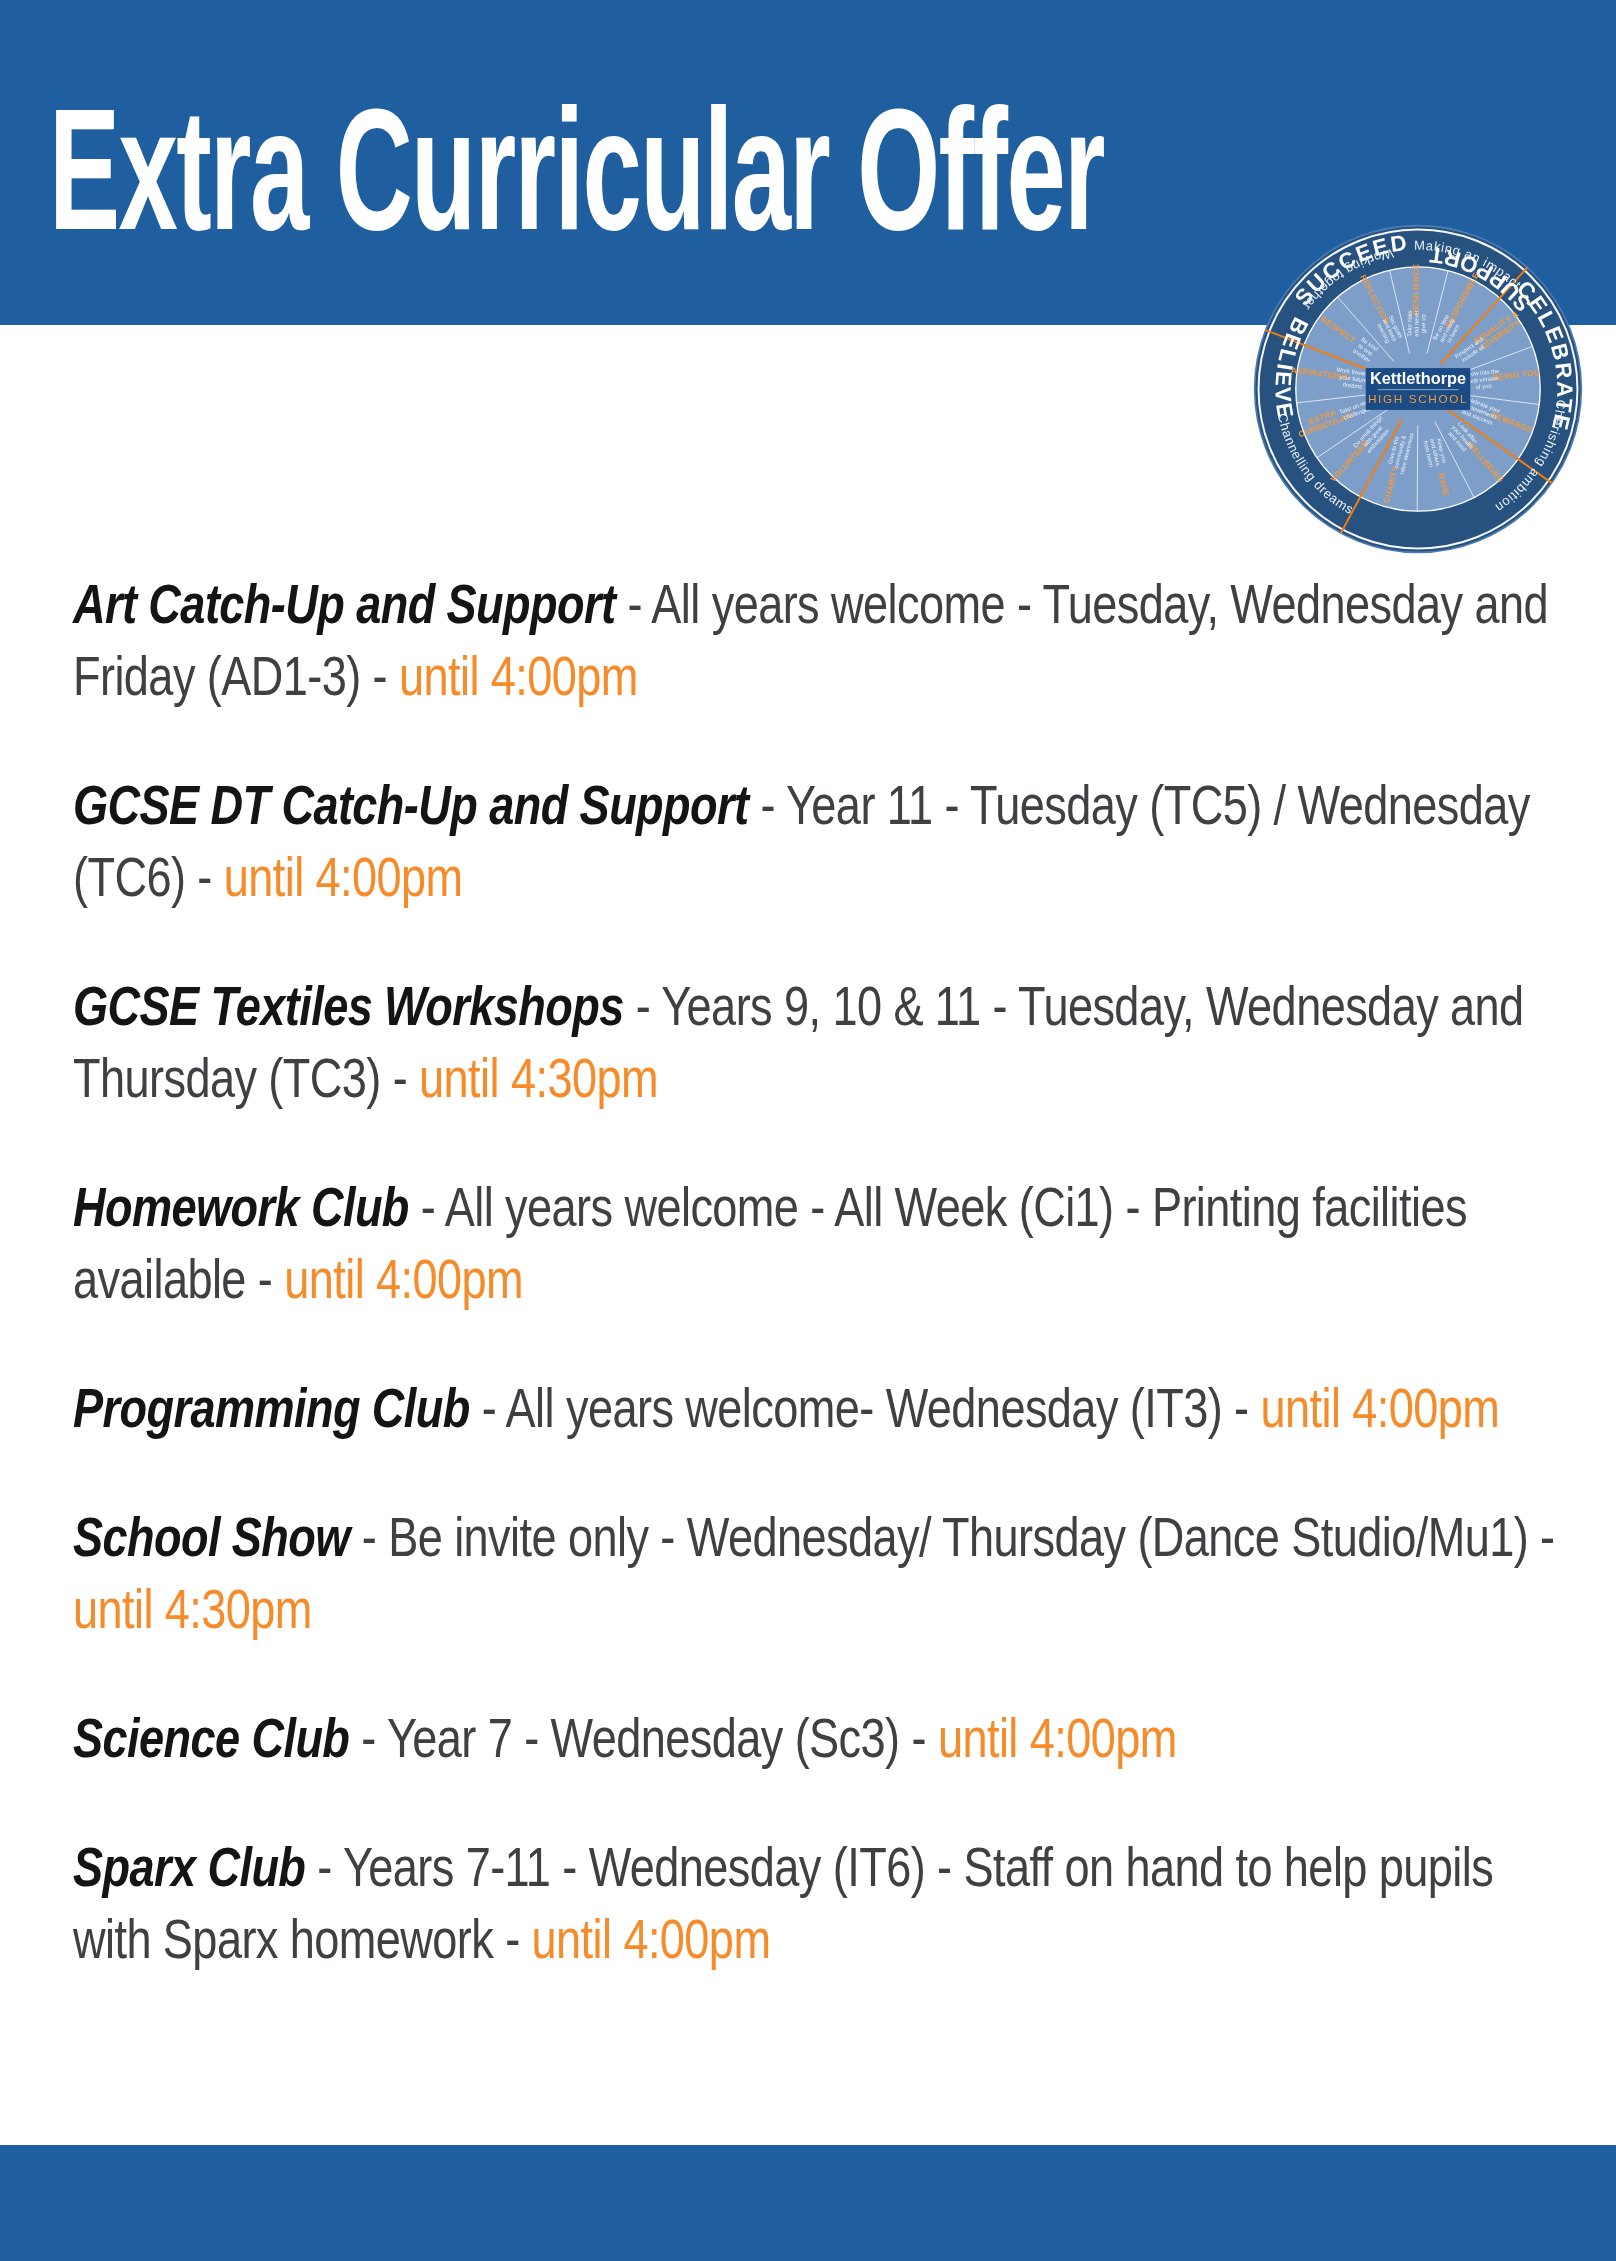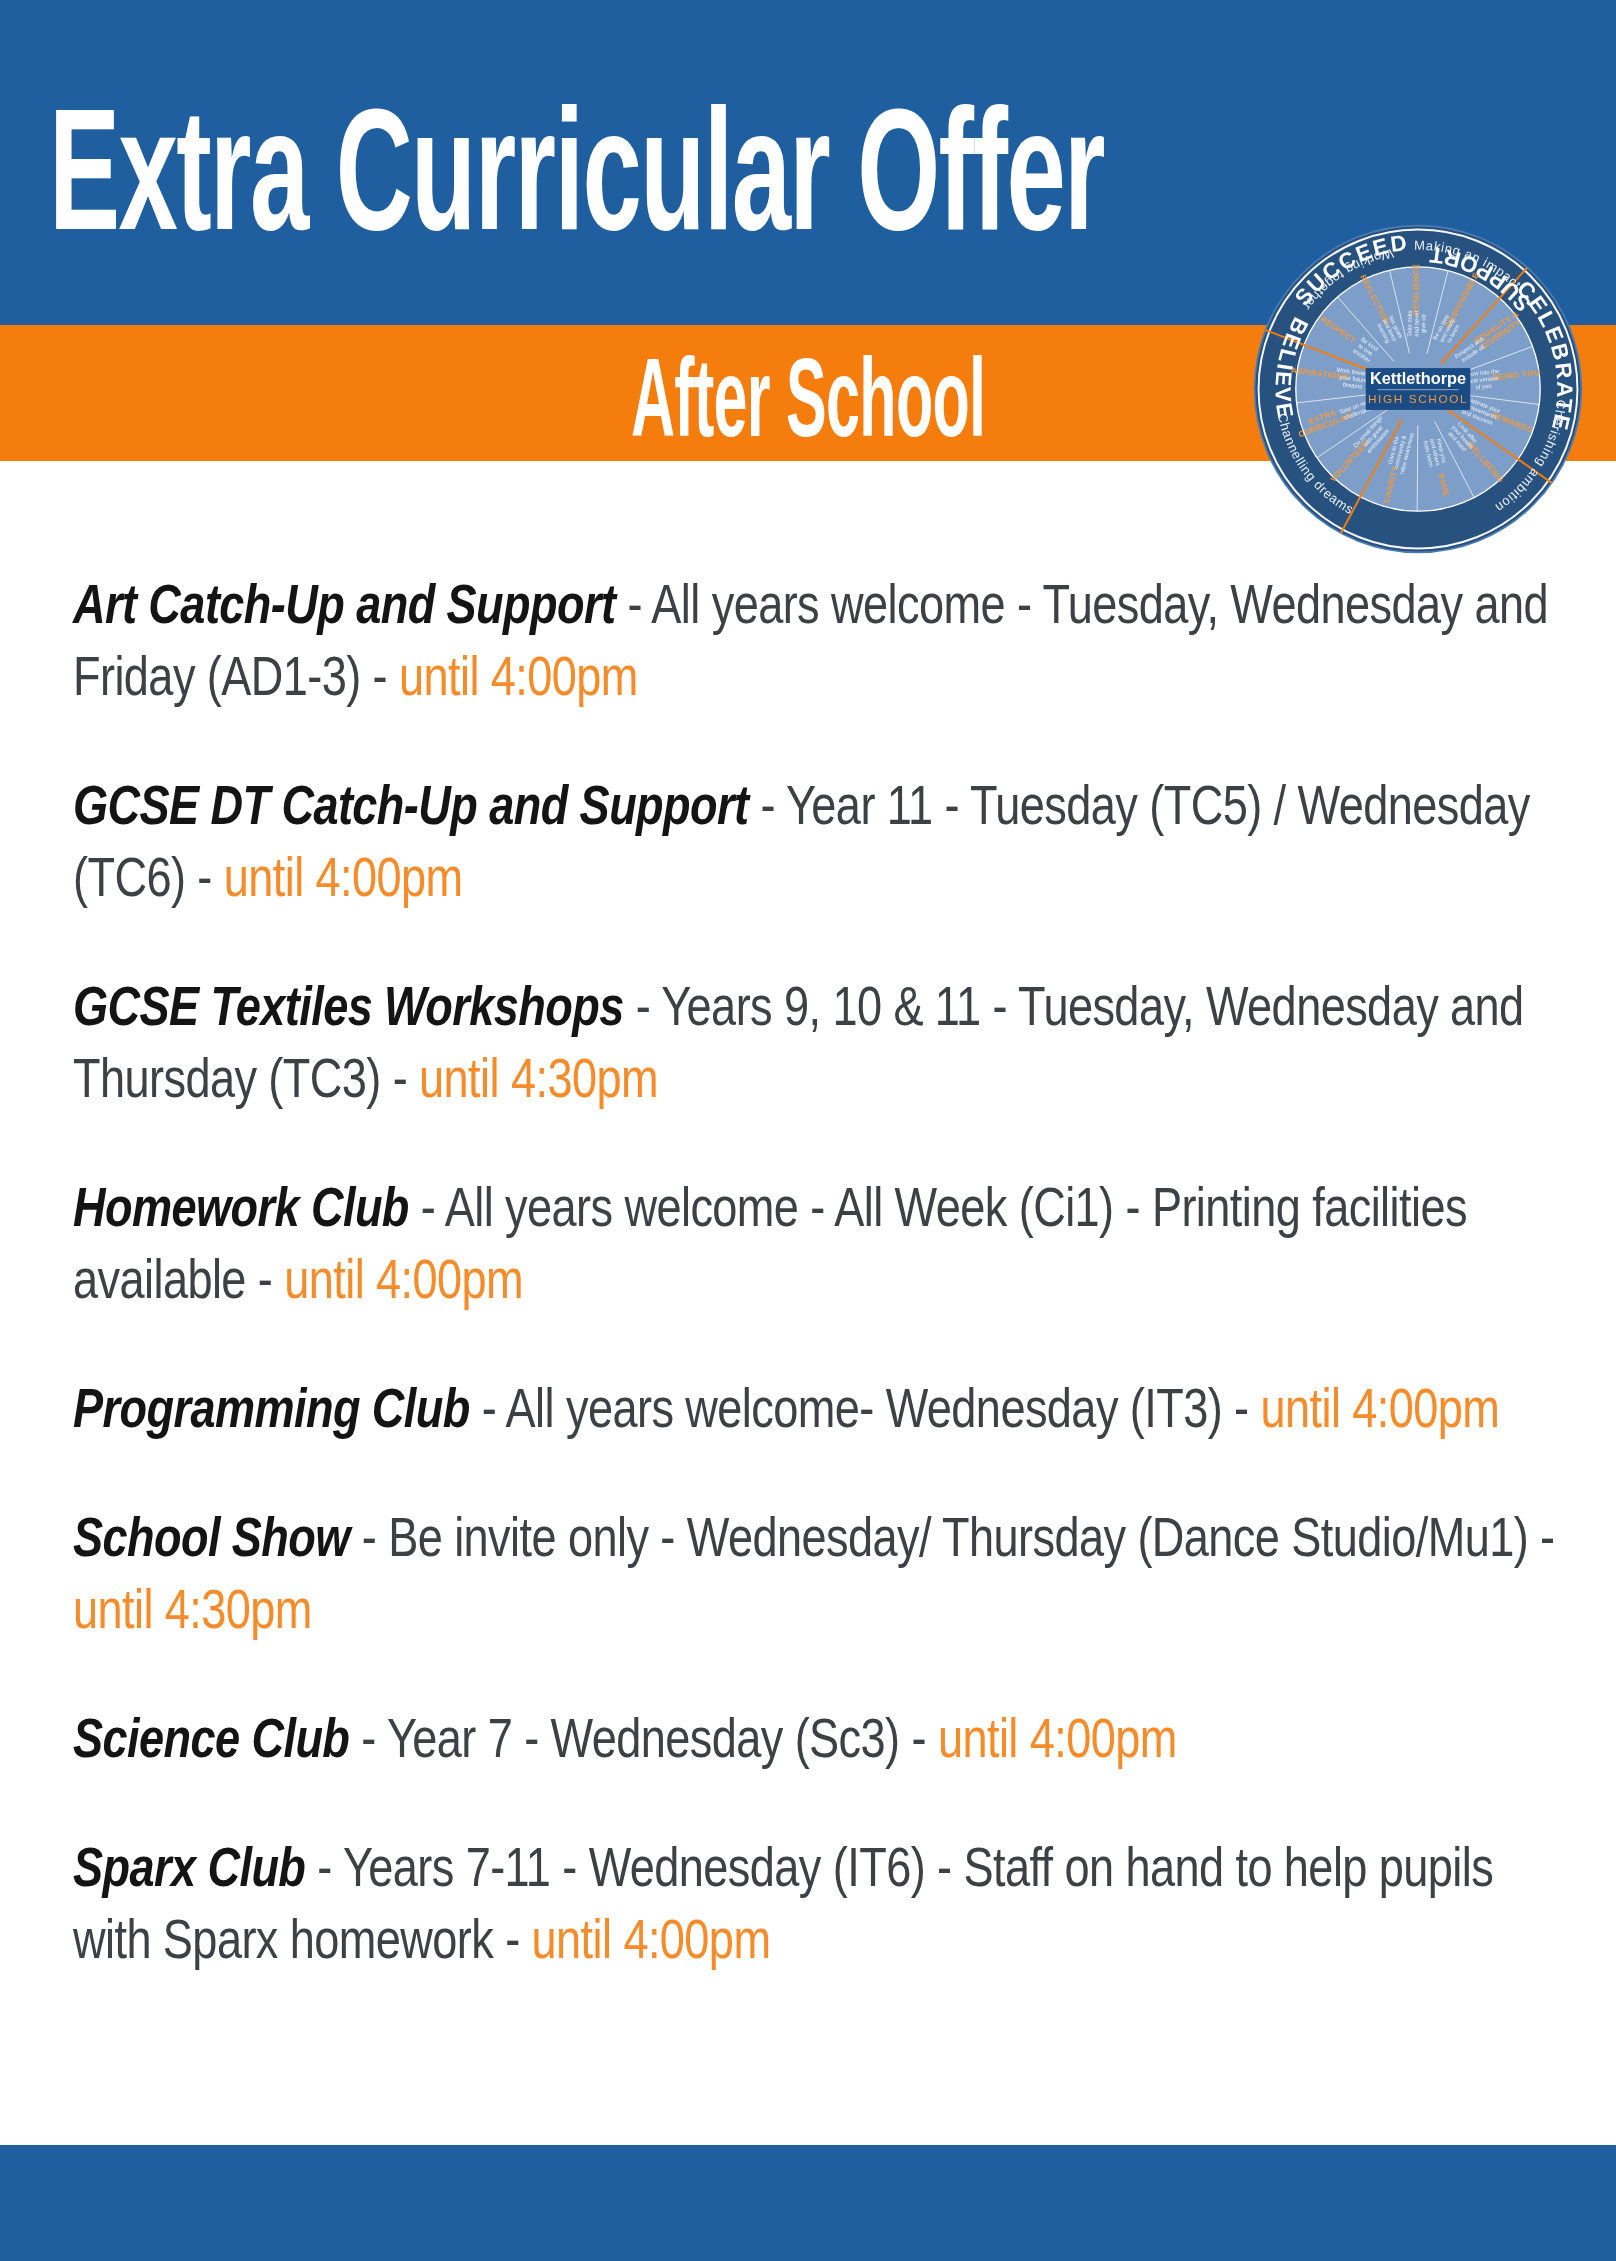--- a/index.html
+++ b/index.html
@@ -34,23 +34,20 @@
 </style>
 </head>
 <body>
 
 <div class="page">
 
   <div class="header">
     <h1 class="page-title">Extra Curricular Offer</h1>
   </div>
 
-  <div class="banner">
-    <span class="banner-text">After School</span>
-  </div>
 
   <svg id="logo-svg" class="logo" viewBox="0 0 508 508">
       <defs>
         <path id="arc-cw" d="M 41 254 A 213 213 0 1 1 467 254 A 213 213 0 1 1 41 254" fill="none"></path>
         <path id="arc-ccw" d="M 472 254 A 218 218 0 1 0 36 254 A 218 218 0 1 0 472 254" fill="none"></path>
       </defs>
       <circle cx="254" cy="254" r="250" fill="#27517E" stroke="#4d7cb2" stroke-width="2.5"></circle>
       <circle cx="254" cy="254" r="244" fill="none" stroke="#ffffff" stroke-width="3" opacity="0.95"></circle>
       <circle cx="254" cy="254" r="187" fill="#7C9EC9" stroke="#ffffff" stroke-width="2"></circle>
       <line x1="201.77357117114542" y1="233.79108781293291" x2="79.60103230364635" y2="186.51666823247243" stroke="#ffffff" stroke-width="1.3" opacity="0.85"></line>

